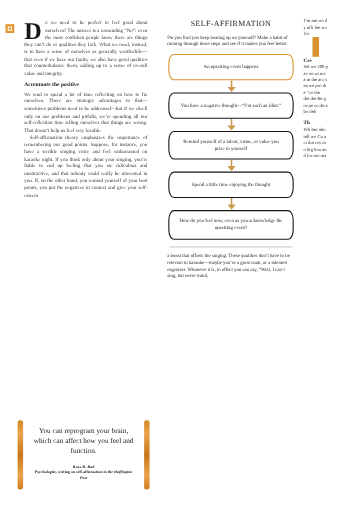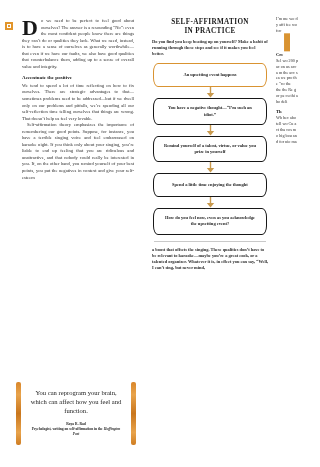--- a/index.html
+++ b/index.html
@@ -13,21 +13,21 @@
   }
   .page{
     position:absolute;inset:0;
     display:flex;
     padding:0;
   }
 
   
   .col{position:relative;box-sizing:border-box;}
   .col-left{width:146px;padding:18px 12px 0 22px;}
-  .col-mid{width:128px;padding:16px 6px 0 6px;font-weight:bold;}
+  .col-mid{width:128px;padding:16px 6px 0 6px;}
   .col-right{width:26px;padding:16px 2px 0 2px;overflow:hidden;}
 
   
   .body-text{
     font-size:4.55px;
     line-height:6.55px;
     text-align:justify;
     color:#2a2a2a;
     letter-spacing:.02px;
   }
@@ -190,21 +190,20 @@
         <span>Psychologist, writing on self-affirmation in the</span>
         <span class="pub">Huffington Post</span>
       </div>
     </div>
   </div>
 
   <div class="col col-mid">
 
     <div class="mid-title">
       <div>SELF-AFFIRMATION</div>
-      <div>IN PRACTICE</div>
     </div>
 
     <p class="mid-intro">Do you find you keep beating up on yourself? Make a habit of running through these steps and see if it makes you feel better.</p>
 
     <div class="flow">
 
       <div class="fbox accent">
         <span>An upsetting event happens</span>
       </div>
       <div class="arrow">

